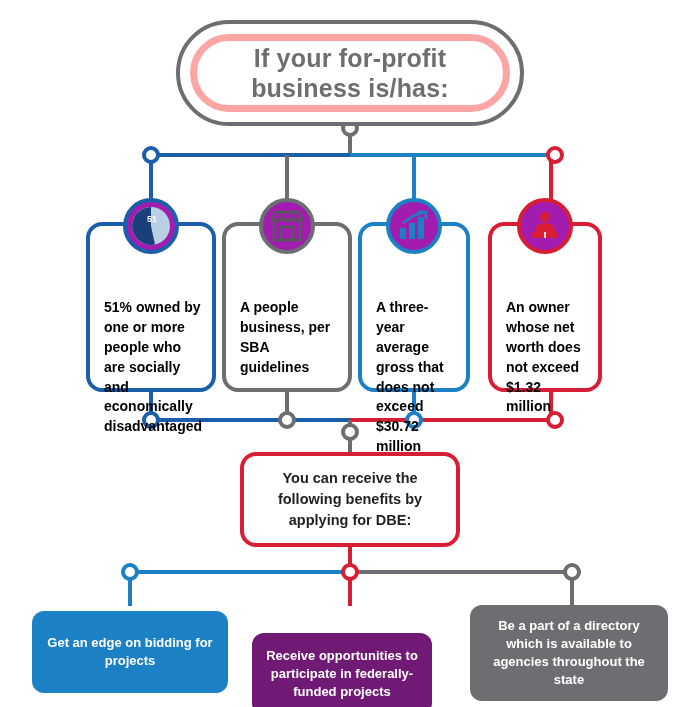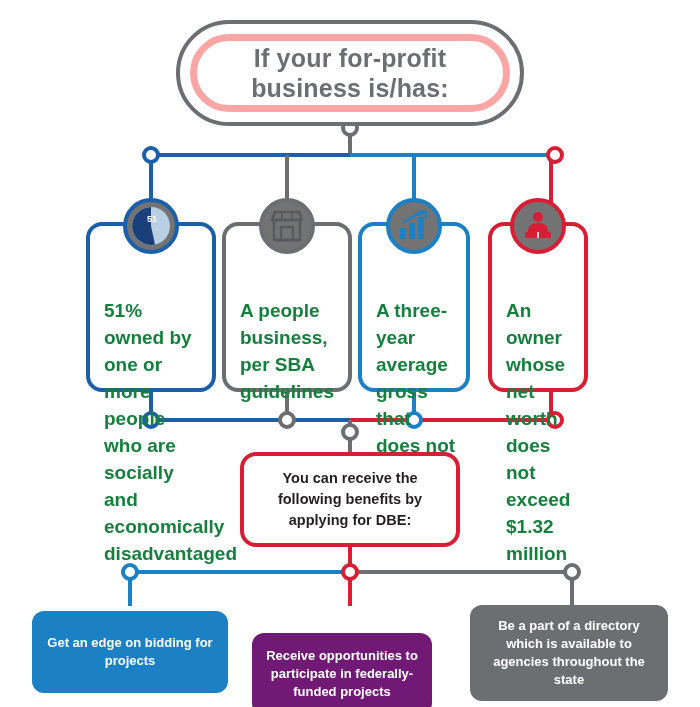--- a/index.html
+++ b/index.html
@@ -69,50 +69,50 @@
     border-radius: 16px;
     background: #ffffff;
     border-width: 4px;
     border-style: solid;
   }
   .card .card-text {
     position: absolute;
     left: 14px;
     right: 10px;
     top: 72px;
-    font-size: 19px;
+    font-size: 14px;
     font-weight: bold;
     line-height: 1.42;
-    color: #15803d;
+    color: #000000;
   }
   .badge {
     position: absolute;
     top: -28px;
     left: 50%;
     transform: translateX(-50%);
     width: 56px;
     height: 56px;
     border-radius: 50%;
-    background: #737373;
+    background: #a21caf;
     box-sizing: border-box;
     border-width: 4px;
     border-style: solid;
     display: flex;
     align-items: center;
     justify-content: center;
   }
   .badge svg { display: block; }
 
   #card-1 { left: 86px;  top: 222px; width: 130px; height: 170px; border-color: #1b5faa; }
   #card-1 .badge { border-color: #1b5faa; }
   #card-2 { left: 222px; top: 222px; width: 130px; height: 170px; border-color: #6d6e71; }
   #card-2 .badge { border-color: #6d6e71; }
   #card-3 { left: 358px; top: 222px; width: 112px; height: 170px; border-color: #1b80c4; }
   #card-3 .badge { border-color: #1b80c4; }
-  #card-4 { left: 488px; top: 222px; width: 100px; height: 170px; border-color: #d81e34; }
+  #card-4 { left: 488px; top: 222px; width: 114px; height: 170px; border-color: #d81e34; }
   #card-4 .badge { border-color: #d81e34; }
 
   
   #mid-card {
     position: absolute;
     left: 240px;
     top: 452px;
     width: 220px;
     height: 95px;
     box-sizing: border-box;

